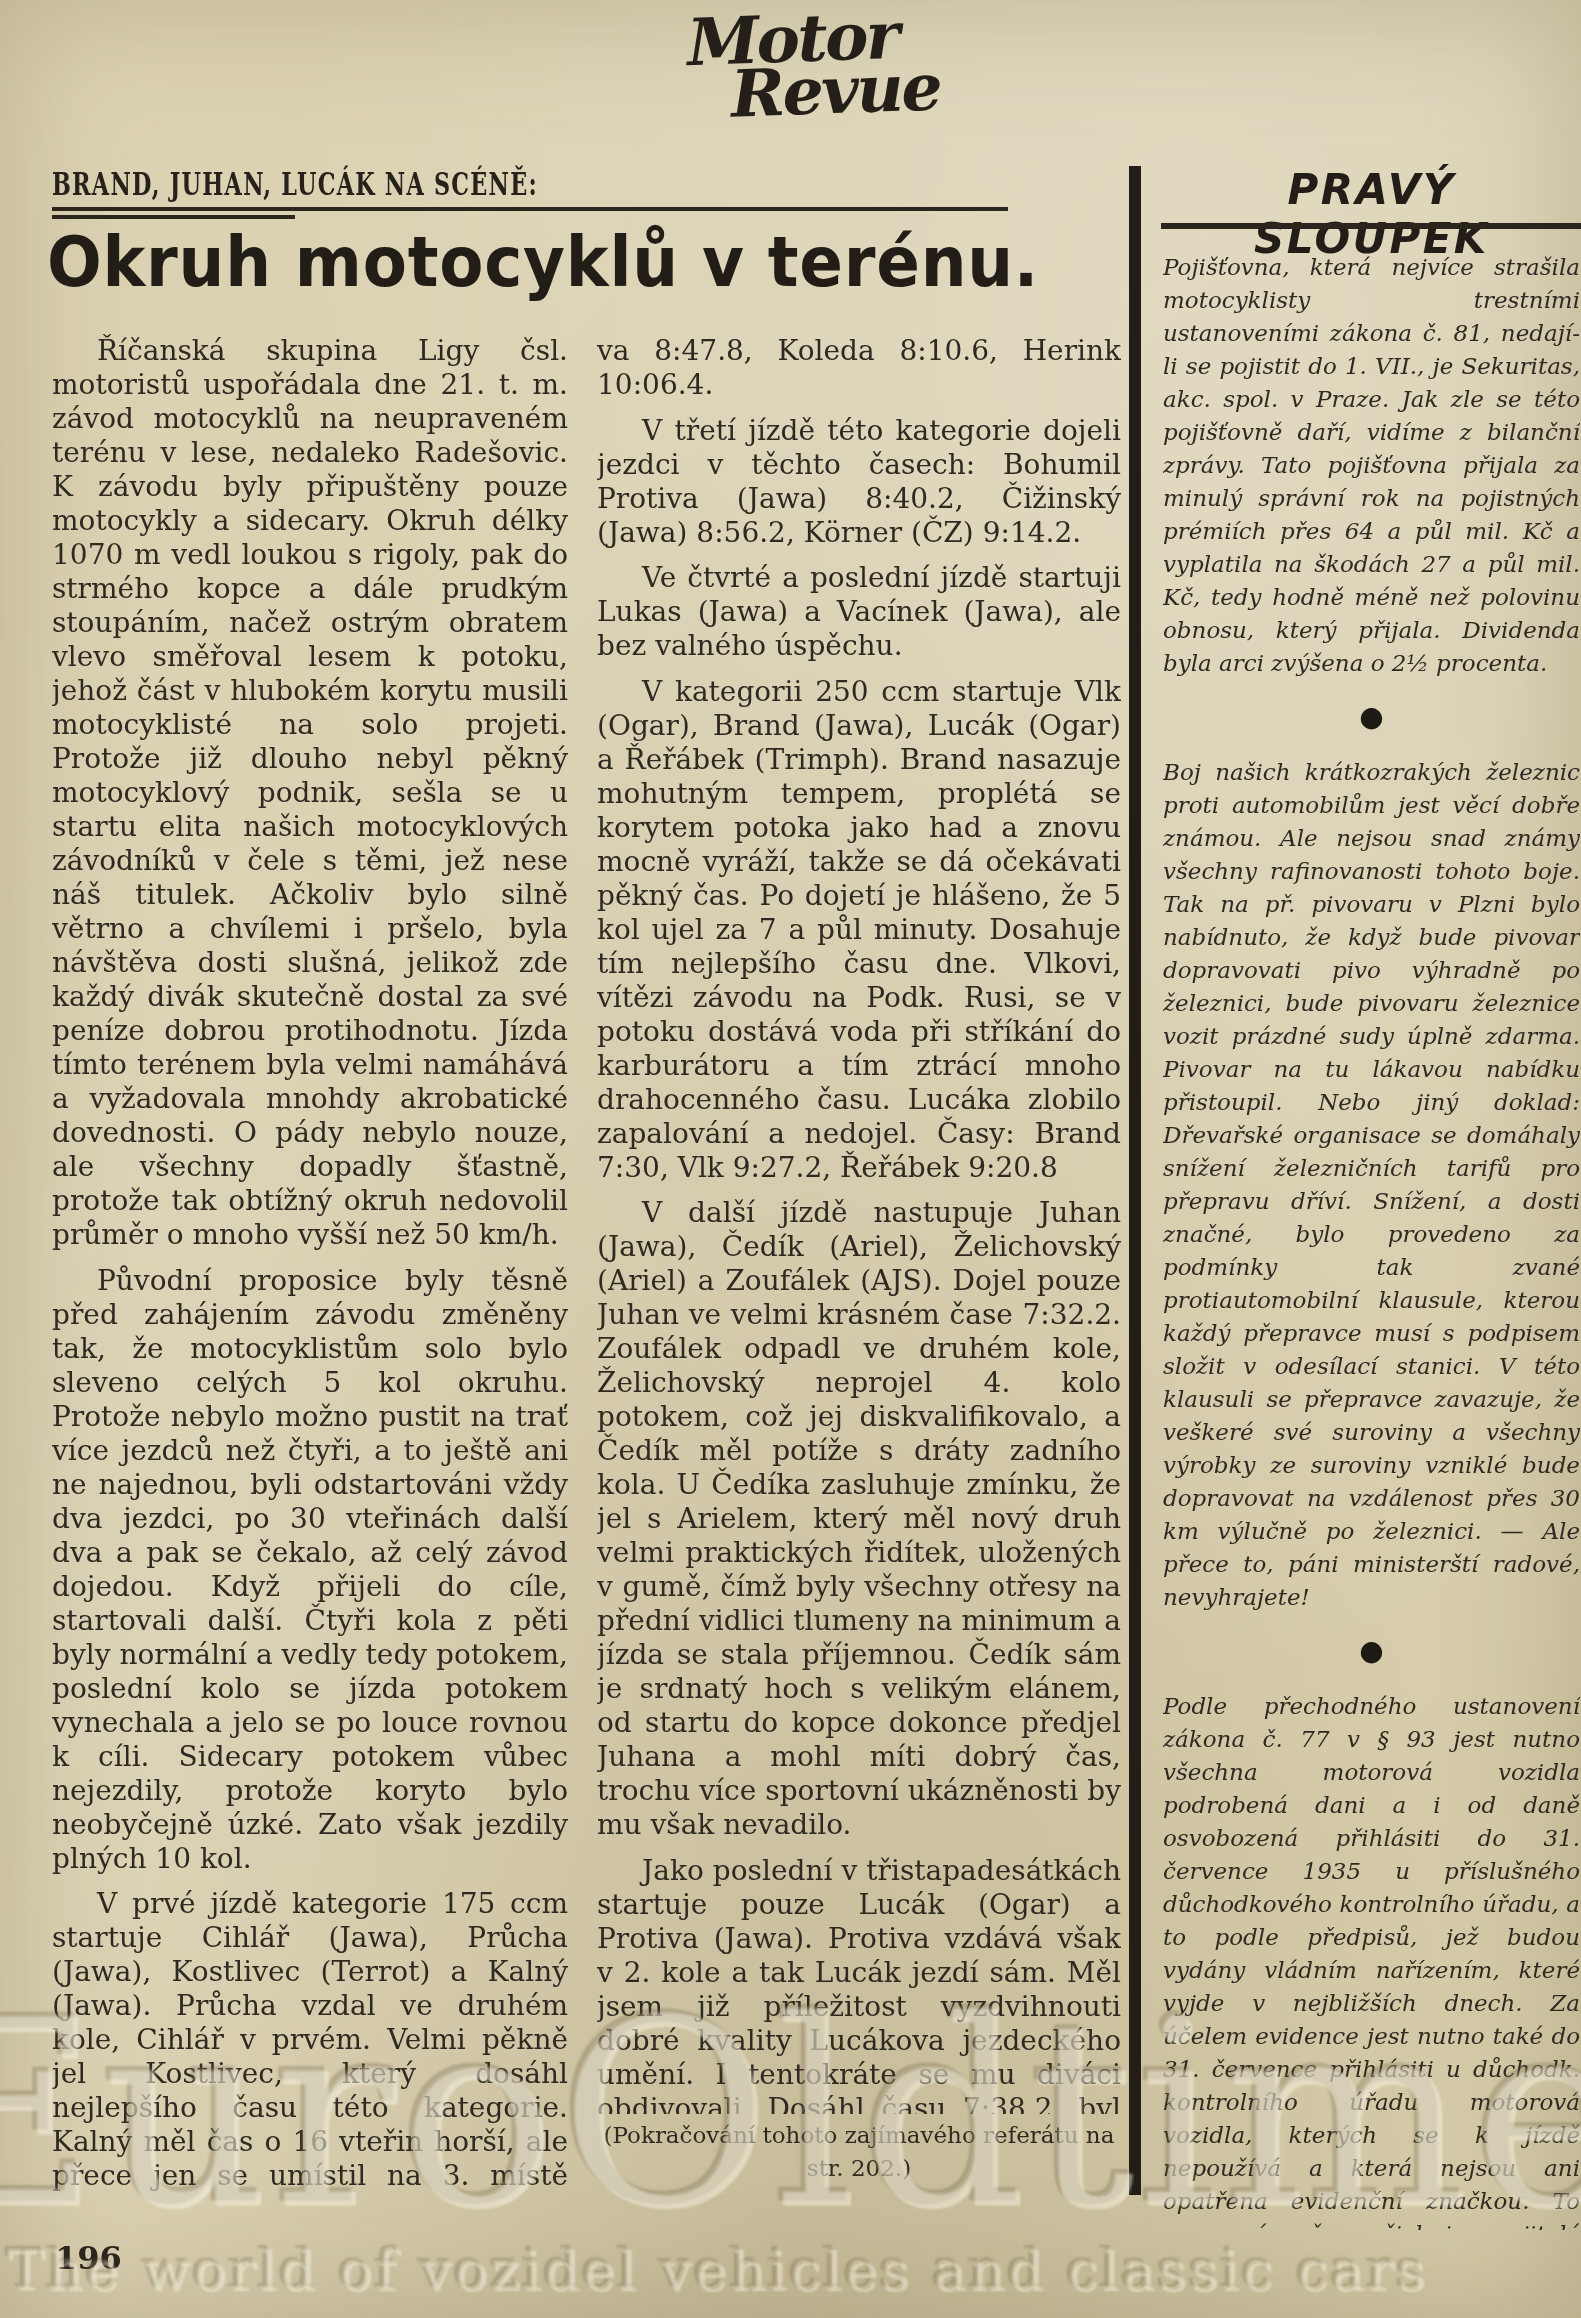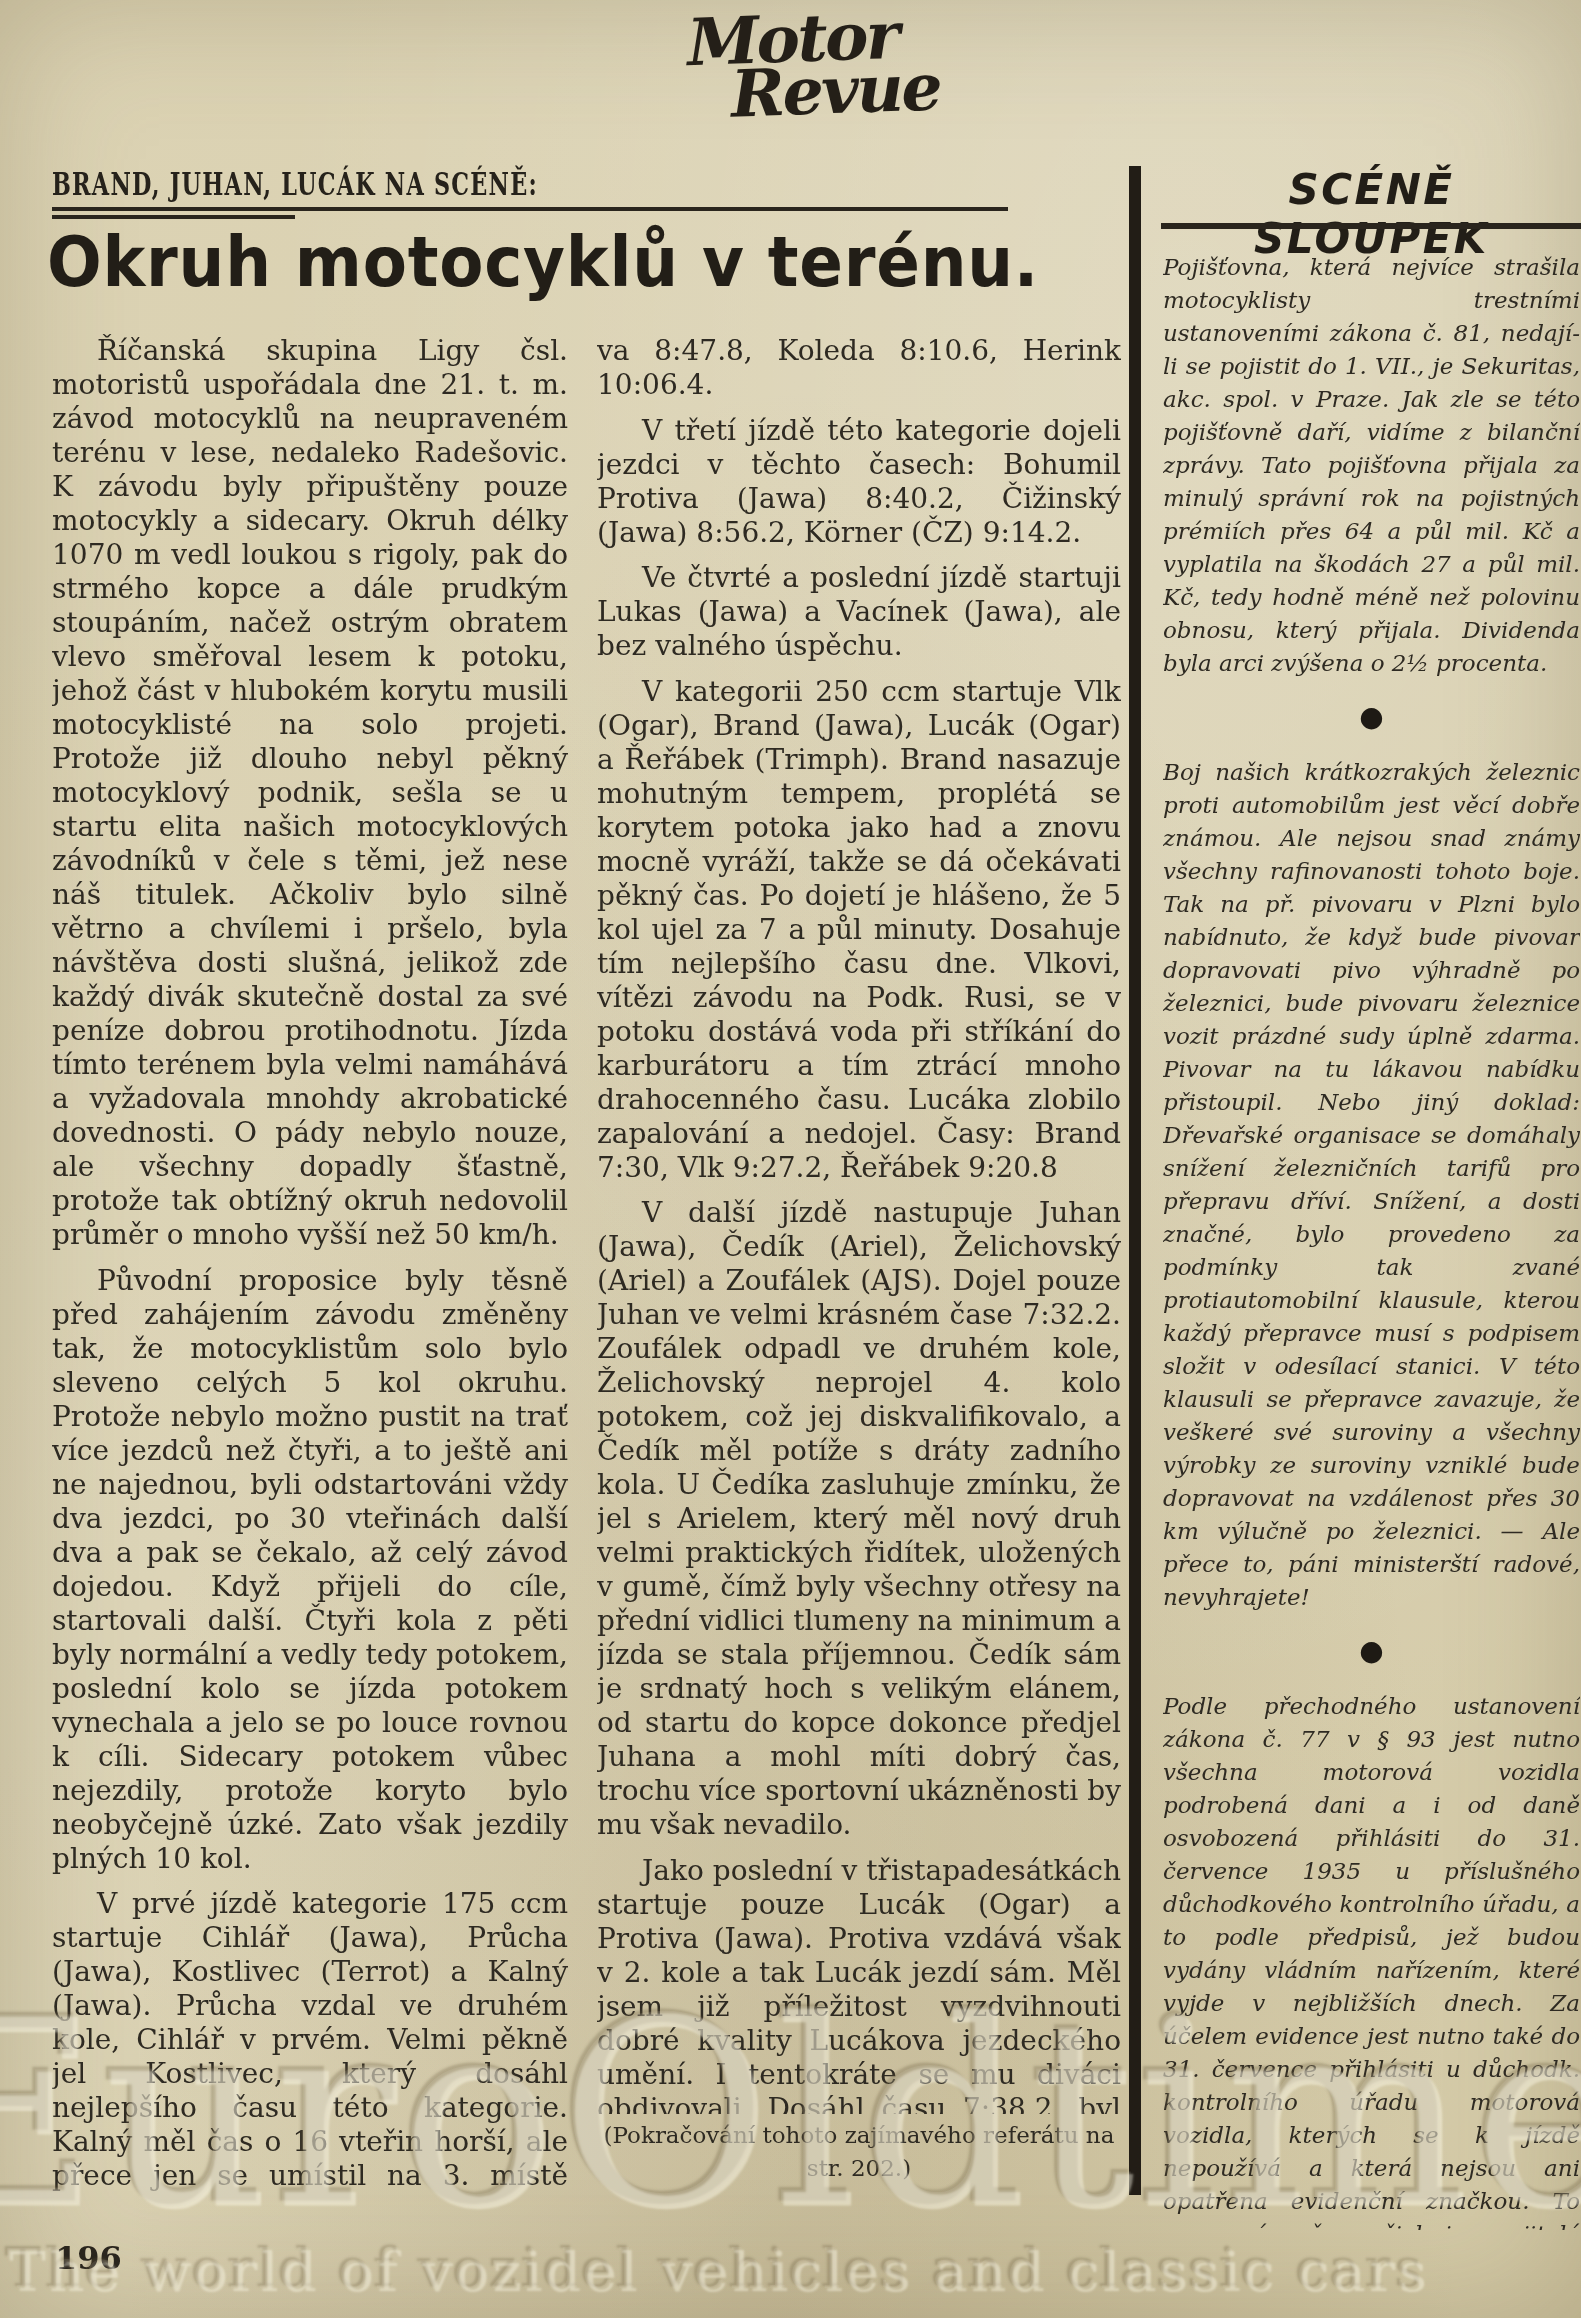--- a/index.html
+++ b/index.html
@@ -109,21 +109,21 @@
     <p>V kategorii 250 ccm startuje Vlk (Ogar), Brand (Jawa), Lucák (Ogar) a Řeřábek (Trimph). Brand nasazuje mohutným tempem, proplétá se korytem potoka jako had a znovu mocně vyráží, takže se dá očekávati pěkný čas. Po dojetí je hlášeno, že 5 kol ujel za 7 a půl minuty. Dosahuje tím nejlepšího času dne. Vlkovi, vítězi závodu na Podk. Rusi, se v potoku dostává voda při stříkání do karburátoru a tím ztrácí mnoho drahocenného času. Lucáka zlobilo zapalování a nedojel. Časy: Brand 7:30, Vlk 9:27.2, Řeřábek 9:20.8</p>
     <p>V další jízdě nastupuje Juhan (Jawa), Čedík (Ariel), Želichovský (Ariel) a Zoufálek (AJS). Dojel pouze Juhan ve velmi krásném čase 7:32.2. Zoufálek odpadl ve druhém kole, Želichovský neprojel 4. kolo potokem, což jej diskvalifikovalo, a Čedík měl potíže s dráty zadního kola. U Čedíka zasluhuje zmínku, že jel s Arielem, který měl nový druh velmi praktických řidítek, uložených v gumě, čímž byly všechny otřesy na přední vidlici tlumeny na minimum a jízda se stala příjemnou. Čedík sám je srdnatý hoch s velikým elánem, od startu do kopce dokonce předjel Juhana a mohl míti dobrý čas, trochu více sportovní ukázněnosti by mu však nevadilo.</p>
     <p>Jako poslední v třistapadesátkách startuje pouze Lucák (Ogar) a Protiva (Jawa). Protiva vzdává však v 2. kole a tak Lucák jezdí sám. Měl jsem již příležitost vyzdvihnouti dobré kvality Lucákova jezdeckého umění. I tentokráte se mu diváci obdivovali. Dosáhl času 7:38.2, byl to tedy jeden z 3 jezdců, kteří jeli pod 8 minut, ztratil však mnoho tím, že jel v posledním kole potokem.</p>
     <p>V kategorii půllitrů jeli tito jezdci: Štika (Ariel), Šťastný (Ariel), Vyhnálek (Scott), Škroud (Rudge), Lu-</p>
   </div>
 
   <div class="cont-note">(Pokračování tohoto zajímavého referátu na str. 202.)</div>
 
   <div class="divider"></div>
 
-  <div class="sidebar-title">SCÉNĚ SLOUPEK</div>
+  <div class="sidebar-title">PRAVÝ SLOUPEK</div>
   <div class="sidebar-rule"></div>
 
   <div class="sidebar">
     <p>Pojišťovna, která nejvíce strašila motocyklisty trestními ustanoveními zákona č. 81, nedají-li se pojistit do 1. VII., je Sekuritas, akc. spol. v Praze. Jak zle se této pojišťovně daří, vidíme z bilanční zprávy. Tato pojišťovna přijala za minulý správní rok na pojistných prémiích přes 64 a půl mil. Kč a vyplatila na škodách 27 a půl mil. Kč, tedy hodně méně než polovinu obnosu, který přijala. Dividenda byla arci zvýšena o 2½ procenta.</p>
     <div class="bullet-sep">●</div>
     <p>Boj našich krátkozrakých železnic proti automobilům jest věcí dobře známou. Ale nejsou snad známy všechny rafinovanosti tohoto boje. Tak na př. pivovaru v Plzni bylo nabídnuto, že když bude pivovar dopravovati pivo výhradně po železnici, bude pivovaru železnice vozit prázdné sudy úplně zdarma. Pivovar na tu lákavou nabídku přistoupil. Nebo jiný doklad: Dřevařské organisace se domáhaly snížení železničních tarifů pro přepravu dříví. Snížení, a dosti značné, bylo provedeno za podmínky tak zvané protiautomobilní klausule, kterou každý přepravce musí s podpisem složit v odesílací stanici. V této klausuli se přepravce zavazuje, že veškeré své suroviny a všechny výrobky ze suroviny vzniklé bude dopravovat na vzdálenost přes 30 km výlučně po železnici. — Ale přece to, páni ministerští radové, nevyhrajete!</p>
     <div class="bullet-sep">●</div>
     <p>Podle přechodného ustanovení zákona č. 77 v § 93 jest nutno všechna motorová vozidla podrobená dani a i od daně osvobozená přihlásiti do 31. července 1935 u příslušného důchodkového kontrolního úřadu, a to podle předpisů, jež budou vydány vládním nařízením, které vyjde v nejbližších dnech. Za účelem evidence jest nutno také do 31. července přihlásiti u důchodk. kontrolního úřadu motorová vozidla, kterých se k jízdě nepoužívá a která nejsou ani opatřena evidenční značkou. To znamená, že všichni majitelé motorových vozidel bez rozdílu jsou povinni přihlásiti znovu své vozidlo u okr. fin. úřadu přihláškou, jíž stanoví vládní nařízení. Všechny informace poskytne vám každý finanční úřad.</p>
 
   </div>

